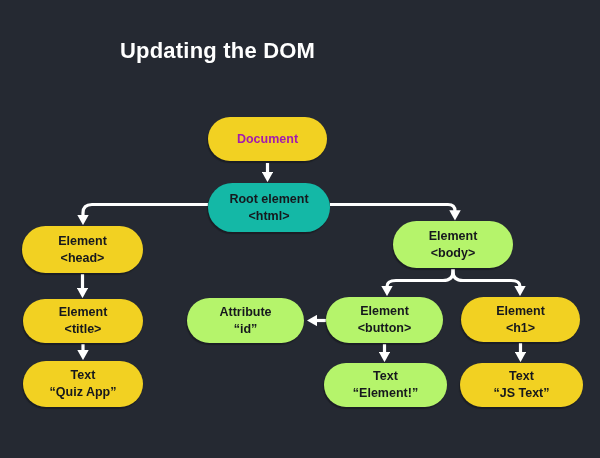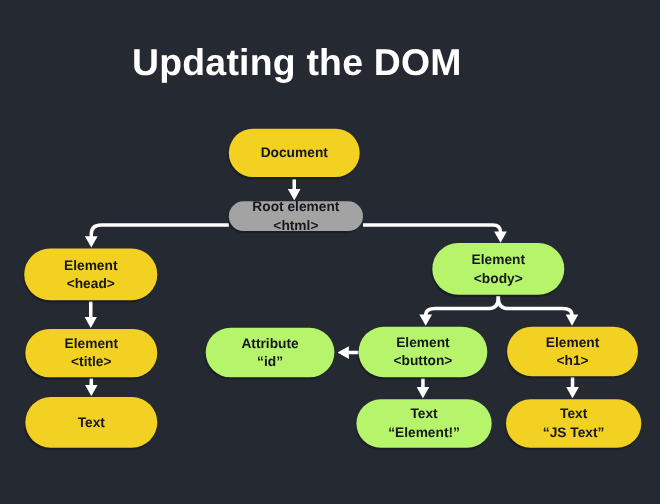--- a/index.html
+++ b/index.html
@@ -5,21 +5,21 @@
   html,body{margin:0;padding:0;}
   body{
     width:600px;height:458px;
     position:relative;overflow:hidden;
     background:#252932;
     font-family:"Liberation Sans","DejaVu Sans",sans-serif;
   }
   .stage{position:absolute;inset:0;}
   .title{
     position:absolute;left:120px;top:38px;
-    font-size:34px;font-weight:700;letter-spacing:0.2px;
+    font-size:22px;font-weight:700;letter-spacing:0.2px;
     color:#ffffff;
   }
   #edges{position:absolute;left:0;top:0;width:600px;height:458px;}
   .node{
     position:absolute;
     display:flex;flex-direction:column;align-items:center;justify-content:center;
     border-radius:999px;
     font-weight:700;font-size:12.5px;line-height:17px;text-align:center;
     color:#16181d;
     box-shadow:-1px 2px 1px rgba(0,0,0,0.28);
@@ -42,41 +42,42 @@
       <path d="M 330 204.5 L 448 204.5 Q 455 204.5 455 211" fill="none" stroke="#ffffff" stroke-width="3.2" stroke-linejoin="round" marker-end="url(#ah)"></path>
       <path d="M 82.5 274 L 82.5 288.5" fill="none" stroke="#ffffff" stroke-width="3.2" stroke-linejoin="round" marker-end="url(#ah)"></path>
       <path d="M 83 344 L 83 350.5" fill="none" stroke="#ffffff" stroke-width="3.2" stroke-linejoin="round" marker-end="url(#ah)"></path>
       <path d="M 453 269 L 453 271.5 Q 453 280.5 443 280.5 L 396 280.5 Q 387 280.5 387 286.5" fill="none" stroke="#ffffff" stroke-width="3.2" stroke-linejoin="round" marker-end="url(#ah)"></path>
       <path d="M 453 269 L 453 271.5 Q 453 280.5 463 280.5 L 511 280.5 Q 520 280.5 520 286.5" fill="none" stroke="#ffffff" stroke-width="3.2" stroke-linejoin="round" marker-end="url(#ah)"></path>
       <path d="M 326 320.5 L 316.5 320.5" fill="none" stroke="#ffffff" stroke-width="3.2" stroke-linejoin="round" marker-end="url(#ah)"></path>
       <path d="M 384.5 344 L 384.5 352.5" fill="none" stroke="#ffffff" stroke-width="3.2" stroke-linejoin="round" marker-end="url(#ah)"></path>
       <path d="M 520.5 343 L 520.5 352.5" fill="none" stroke="#ffffff" stroke-width="3.2" stroke-linejoin="round" marker-end="url(#ah)"></path>
     </svg>
   <div id="nodes">
-      <div class="node" style="left: 208px; top: 117px; width: 119px; height: 44px; background: rgb(242, 209, 34); color: #0f172a;">
+      <div class="node" style="left: 208px; top: 117px; width: 119px; height: 44px; background: rgb(242, 209, 34); color: #a21caf;">
         <span>Document</span>
       </div>
-      <div class="node" style="left: 208px; top: 183px; width: 122px; height: 27px; background: #a3a3a3; color: rgb(22, 24, 29);">
+      <div class="node" style="left: 208px; top: 183px; width: 122px; height: 49px; background: #14b8a6; color: rgb(22, 24, 29);">
         <span>Root element</span>
         <span>&lt;html&gt;</span>
       </div>
       <div class="node" style="left: 22px; top: 226px; width: 121px; height: 47px; background: rgb(242, 209, 34); color: rgb(22, 24, 29);">
         <span>Element</span>
         <span>&lt;head&gt;</span>
       </div>
       <div class="node" style="left: 393px; top: 221px; width: 120px; height: 47px; background: rgb(181, 244, 107); color: rgb(22, 24, 29);">
         <span>Element</span>
         <span>&lt;body&gt;</span>
       </div>
       <div class="node" style="left: 23px; top: 299px; width: 120px; height: 44px; background: rgb(242, 209, 34); color: rgb(22, 24, 29);">
         <span>Element</span>
         <span>&lt;title&gt;</span>
       </div>
       <div class="node" style="left: 23px; top: 361px; width: 120px; height: 46px; background: rgb(242, 209, 34); color: rgb(22, 24, 29);">
         <span>Text</span>
+        <span>“Quiz App”</span>
       </div>
       <div class="node" style="left: 187px; top: 298px; width: 117px; height: 45px; background: rgb(181, 244, 107); color: rgb(22, 24, 29); text-align: right;">
         <span>Attribute</span>
         <span>“id”</span>
       </div>
       <div class="node" style="left: 326px; top: 297px; width: 117px; height: 46px; background: rgb(181, 244, 107); color: rgb(22, 24, 29);">
         <span>Element</span>
         <span>&lt;button&gt;</span>
       </div>
       <div class="node" style="left: 461px; top: 297px; width: 119px; height: 45px; background: rgb(242, 209, 34); color: rgb(22, 24, 29);">

